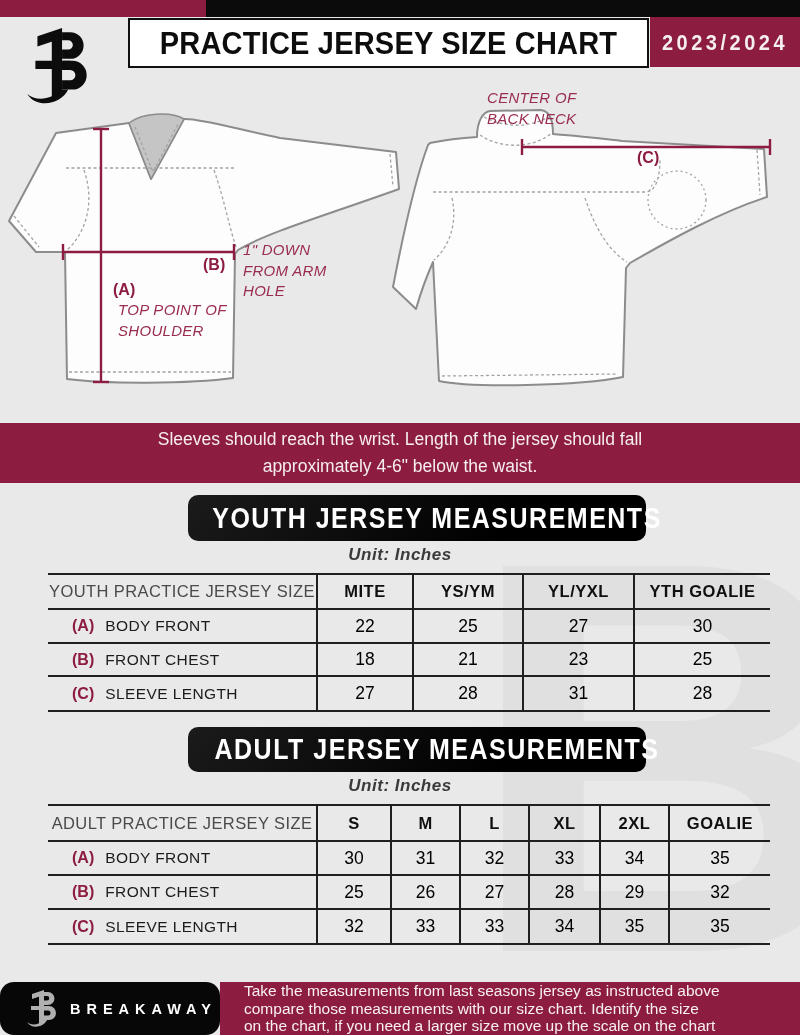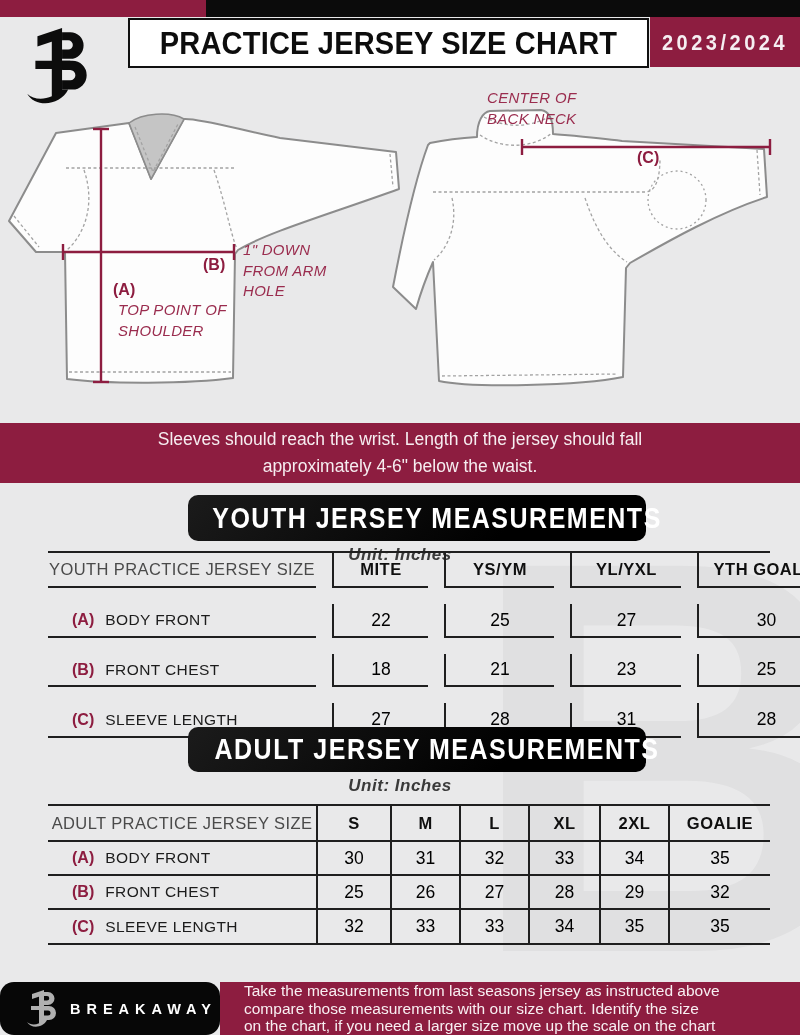--- a/index.html
+++ b/index.html
@@ -46,21 +46,21 @@
   .section-banner span{
     color:#fff;font-weight:bold;font-size:25px;letter-spacing:1.5px;
     transform:scaleY(1.16);white-space:nowrap;
   }
   .unit-line{
     position:absolute;left:0;width:800px;text-align:center;
     font-size:17px;font-style:italic;font-weight:bold;color:#3a3a3a;letter-spacing:.5px;
   }
   
   .size-table{position:absolute;left:48px;width:722px;display:grid;border-top:2px solid #1f1f1f;}
-  #youth-table{top:551px;grid-template-columns:268px 96px 110px 111px 137px;grid-template-rows:35px 34px 33px 35px;gap:16px;}
+  #youth-table{top:573px;grid-template-columns:268px 96px 110px 111px 137px;grid-template-rows:35px 34px 33px 35px;}
   #adult-table{top:804px;grid-template-columns:268px 74px 69px 69px 71px 69px 102px;grid-template-rows:36px 34px 34px 35px;}
   .cell{
     display:flex;align-items:center;justify-content:center;
     border-bottom:2px solid #1f1f1f;box-sizing:border-box;
   }
   .cell.vline{border-left:2px solid #1f1f1f;}
   .cell.first{justify-content:flex-start;padding-left:24px;}
   .cell.head-first{justify-content:center;padding-left:0;}
   .head-first span{color:#4a4a4a;font-size:16.5px;letter-spacing:.4px;}
   .size-head{font-weight:bold;font-size:16.5px;color:#0f0f0f;letter-spacing:.5px;}

